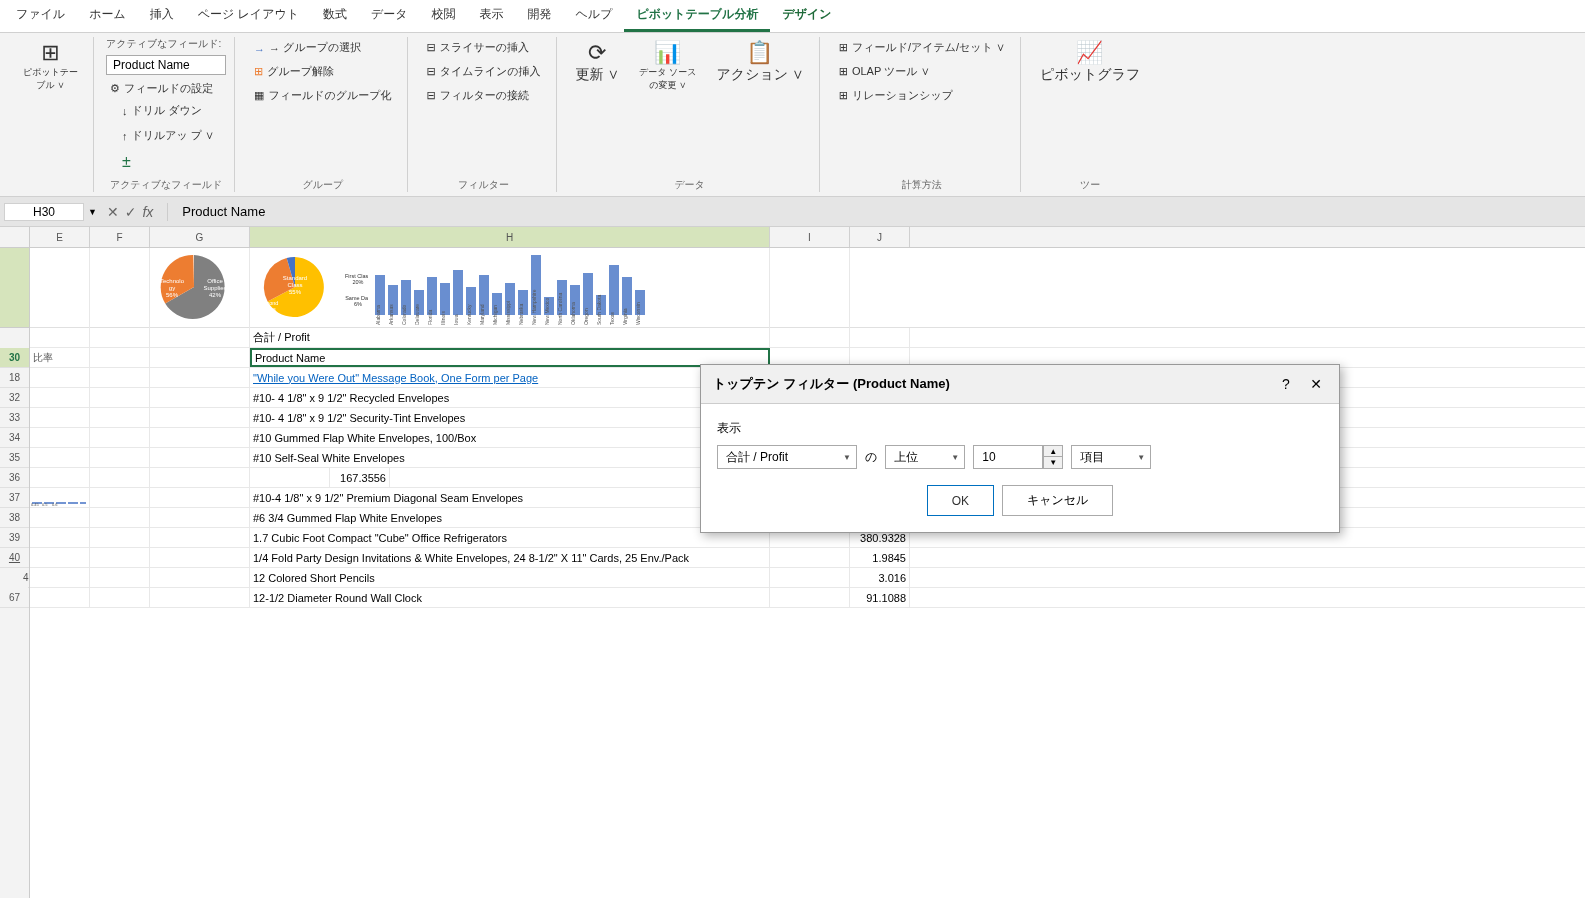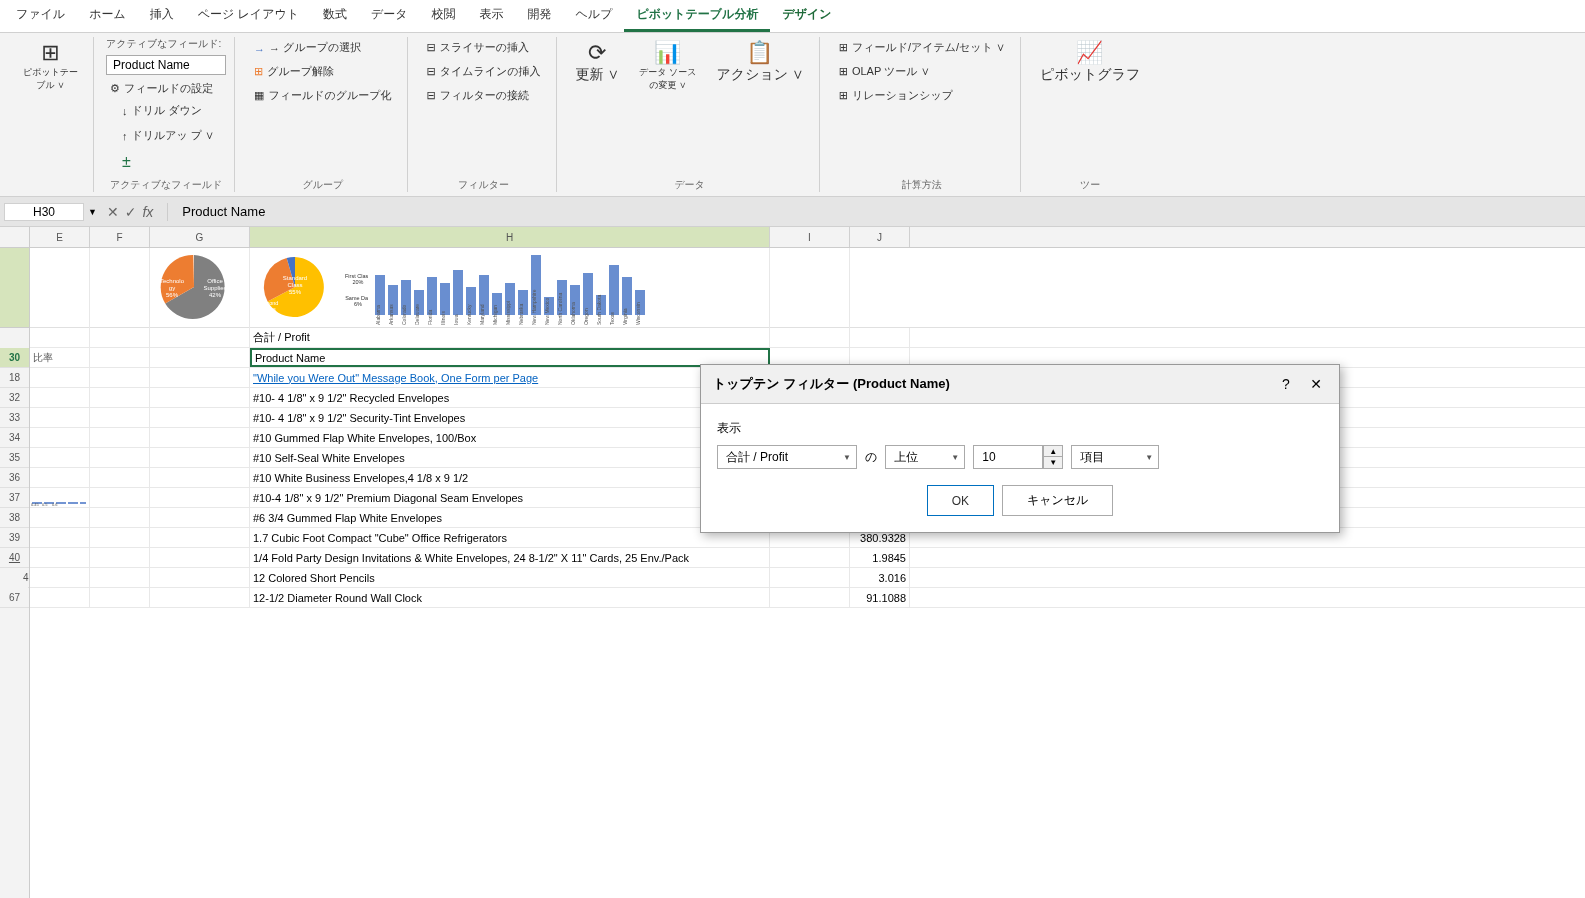--- a/index.html
+++ b/index.html
@@ -418,21 +418,20 @@
         <div class="data-cell" style="width:100px;"></div>
         <div class="data-cell" style="width:520px;">#10 Self-Seal White Envelopes</div>
         <div class="data-cell right-align" style="width:80px;"></div>
         <div class="data-cell right-align" style="width:60px;">52.123</div>
       </div>
 
       <div class="data-row">
         <div class="data-cell" style="width:60px;"></div>
         <div class="data-cell" style="width:60px;"></div>
         <div class="data-cell" style="width:100px;"></div>
-        <div class="data-cell" style="width:520px;">#10 White Business Envelopes,4 1/8 x 9 1/2</div>
         <div class="data-cell right-align" style="width:80px;"></div>
         <div class="data-cell right-align" style="width:60px;">167.3556</div>
       </div>
 
       <div class="data-row">
         <div class="data-cell" style="width:60px;padding:0;">
           <svg width="58" height="18" viewBox="0 0 58 18">
             <line x1="2" y1="14" x2="12" y2="14" stroke="#4472c4" stroke-width="1.5"></line>
             <line x1="14" y1="14" x2="24" y2="14" stroke="#4472c4" stroke-width="1.5"></line>
             <line x1="26" y1="14" x2="36" y2="14" stroke="#4472c4" stroke-width="1.5"></line>
@@ -529,21 +528,21 @@
 
         <div style="display:flex;align-items:center;">
           <input class="dialog-input" type="text" value="10" style="">
           <div class="dialog-spinner">
             <button class="dialog-spinner-btn">▲</button>
             <button class="dialog-spinner-btn">▼</button>
           </div>
         </div>
 
         <div class="dialog-select-wrap">
-          <select class="dialog-select" style="width:88px;">
+          <select class="dialog-select" style="width:80px;">
             <option>項目</option>
           </select>
         </div>
       </div>
       <div class="dialog-actions">
         <button class="dialog-btn primary">OK</button>
         <button class="dialog-btn">キャンセル</button>
       </div>
     </div>
   </div>

